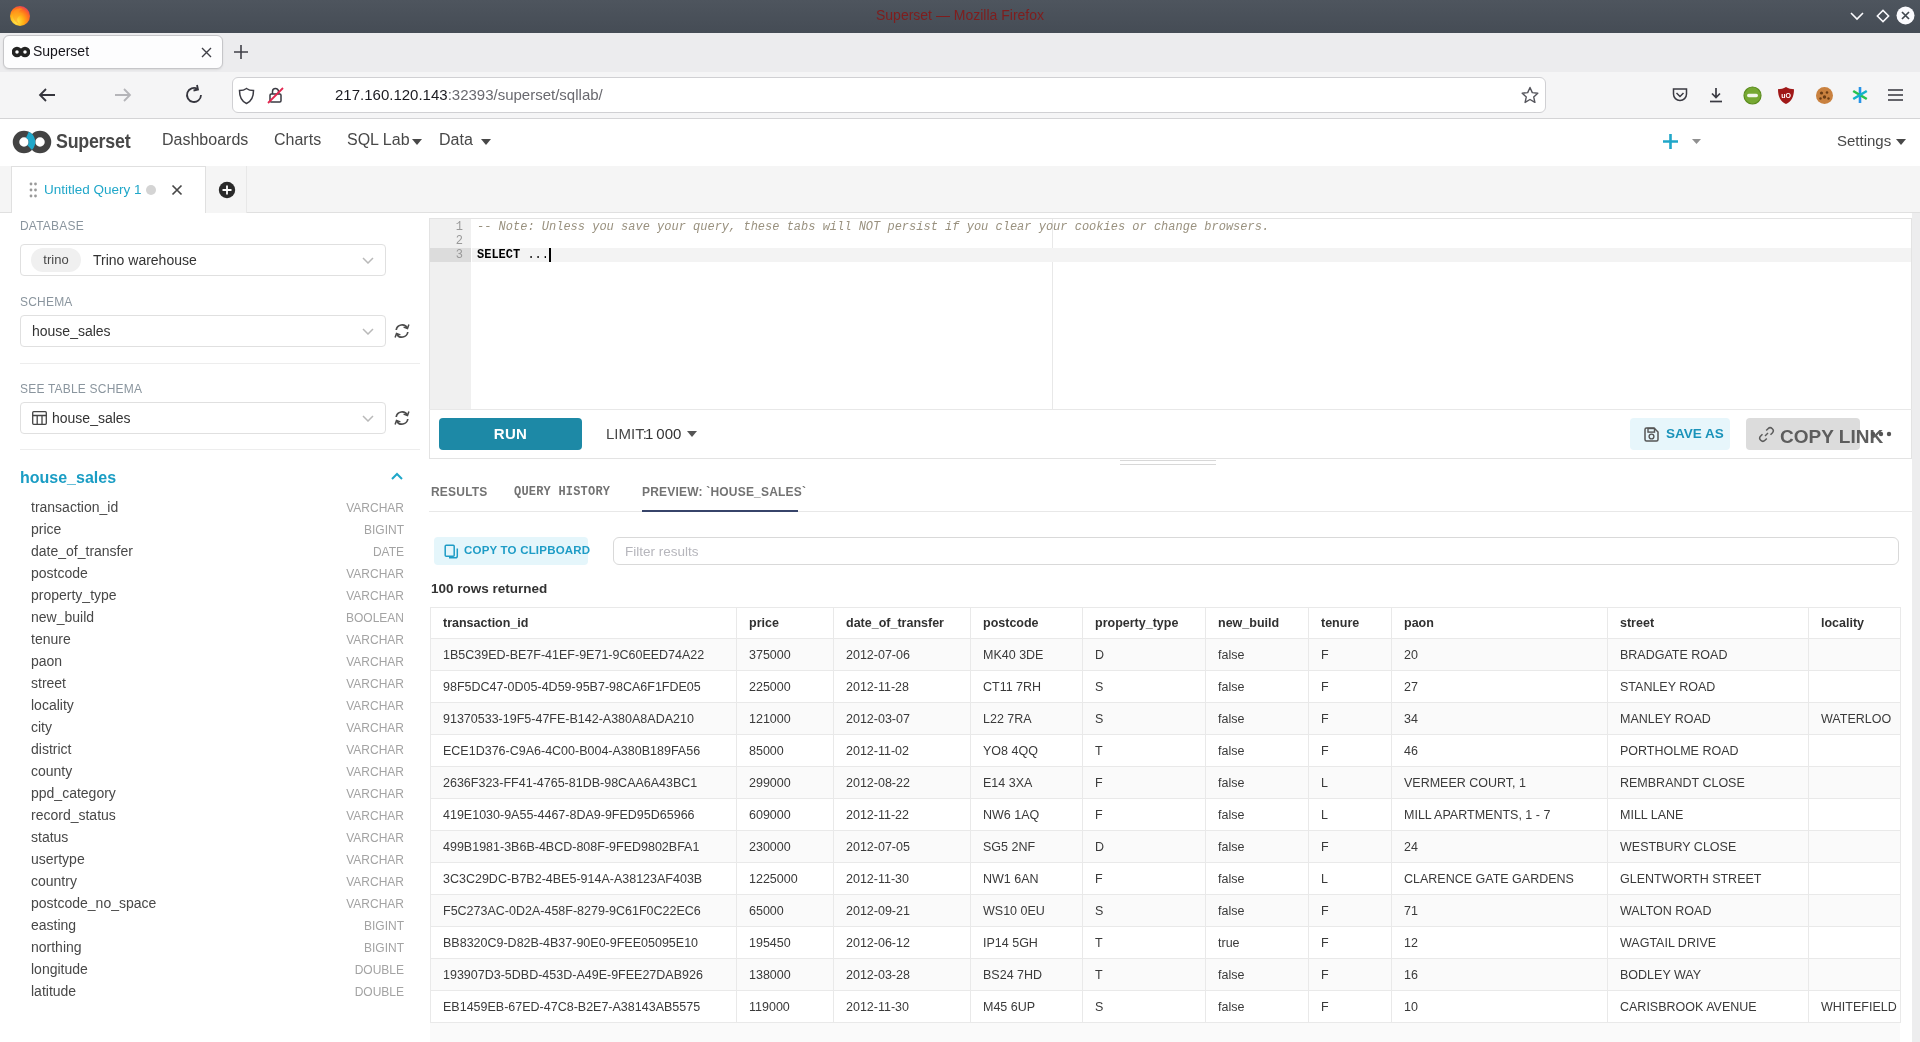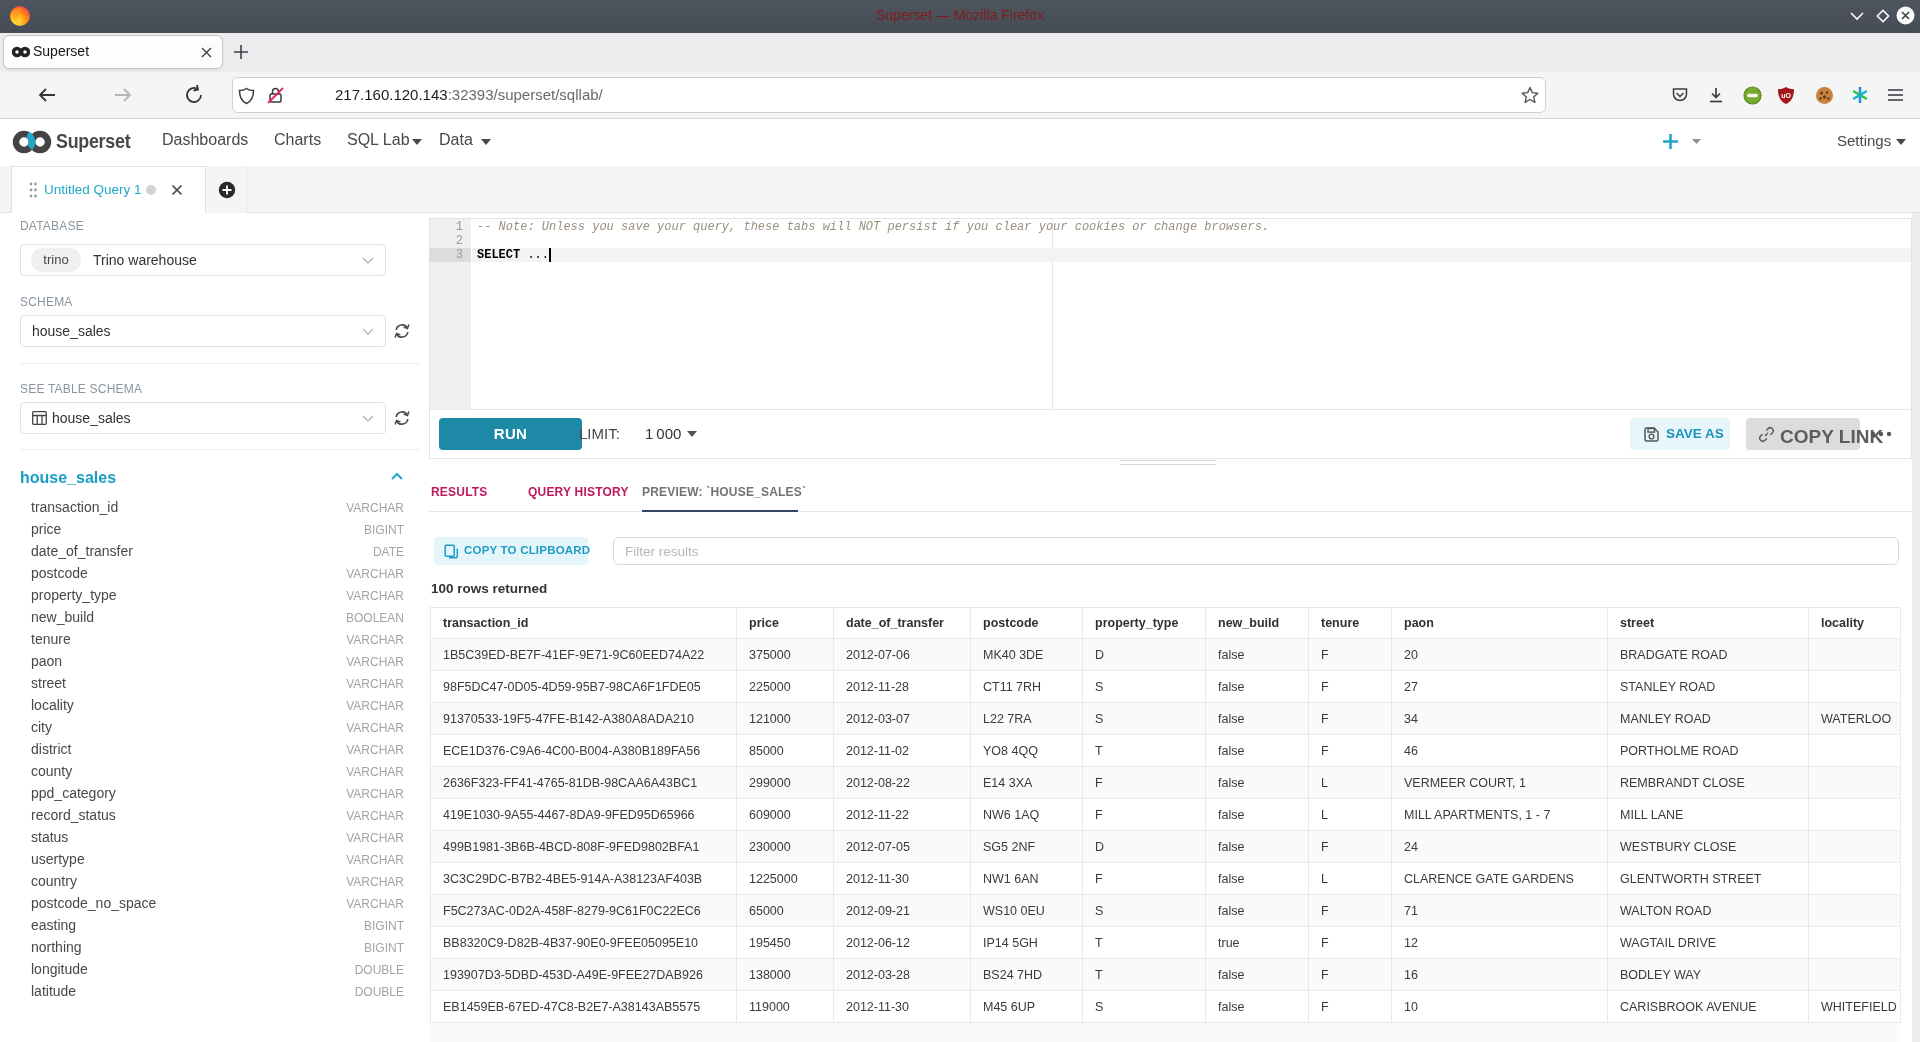--- a/index.html
+++ b/index.html
@@ -44,21 +44,21 @@
   #activeline { left:472px; top:248px; width:1439px; height:14px; background:#f3f3f3; }
   #agut { left:430px; top:248px; width:41px; height:14px; background:#dcdcdc; }
   .code { font-family:"Liberation Mono",monospace; font-size:12px; white-space:pre; }
 
   
   #runbtn { left:439px; top:418px; width:143px; height:32px; background:#1d89a6; border-radius:4px; color:#fff; font-weight:bold; font-size:15px; text-align:center; line-height:32px; letter-spacing:0.3px; }
   #saveas { left:1630px; top:418px; width:100px; height:32px; background:#e7f6fb; border-radius:4px; }
   #copylink { left:1746px; top:418px; width:114px; height:32px; background:#dcdcdc; border-radius:4px; }
 
   
-  .stab { top:485px; font-size:12px; font-weight:600; color:#be185d; letter-spacing:0.2px; }
+  .stab { top:485px; font-size:12px; font-weight:600; color:#737373; letter-spacing:0.2px; }
   #inkbar { left:642px; top:510px; width:156px; height:2px; background:#37446a; }
   #stabline { left:429px; top:511px; width:1483px; height:1px; background:#e8e8e8; }
   #copyclip { left:434px; top:537px; width:154px; height:28px; background:#e5f6fb; border-radius:4px; }
   #filter { left:613px; top:537px; width:1286px; height:28px; border:1px solid #d9d9d9; border-radius:6px; background:#fff; }
   #rowsret { left:431px; top:581px; font-size:13.5px; font-weight:600; color:#333; }
 
   
   table#res { position:absolute; left:430px; top:607px; border-collapse:collapse; table-layout:fixed; font-size:12.5px; color:#3a3a3a; }
   #res th, #res td { border:1px solid #e9e9e9; padding:0 0 0 12px; height:32px; font-weight:normal; text-align:left; overflow:hidden; white-space:nowrap; }
   #res th { font-weight:bold; color:#313131; font-size:12.5px; height:31px; }
@@ -158,32 +158,32 @@
 <div class="abs" id="agut"></div>
 <div class="abs lnum" style="top:220px;">1</div>
 <div class="abs lnum" style="top:234px;">2</div>
 <div class="abs lnum" style="top:248px;">3</div>
 <div class="abs code" style="left:477px; top:220px; color:#99917f; font-style:italic;">-- Note: Unless you save your query, these tabs will NOT persist if you clear your cookies or change browsers.</div>
 <div class="abs code" style="left:477px; top:248px;"><b>SELECT</b> ...</div>
 <div class="abs" style="left:549px; top:248px; width:1.5px; height:14px; background:#000;"></div>
 <div class="abs" style="left:429px; top:409px; width:1483px; height:1px; background:#e8e8e8;"></div>
 
 <div class="abs" id="runbtn">RUN</div>
-<div class="abs" style="left:579px; top:425px; font-size:15px; color:#484848;">LIMIT:</div>
+<div class="abs" style="left:606px; top:425px; font-size:15px; color:#484848;">LIMIT:</div>
 <div class="abs" style="left:645px; top:425px; font-size:15px; color:#333;">1 000</div>
 <div class="abs" id="saveas"></div>
 <div class="abs" style="left:1666px; top:426px; font-size:13.5px; font-weight:600; color:#1a93ba;">SAVE AS</div>
 <div class="abs" id="copylink"></div>
 <div class="abs" style="left:1780px; top:426px; font-size:19px; font-weight:600; color:#5d5d5d;">COPY LINK</div>
 
 <div class="abs" style="left:1120px; top:460px; width:96px; height:1px; background:#d8d8d8;"></div>
 <div class="abs" style="left:1120px; top:464px; width:96px; height:1px; background:#d8d8d8;"></div>
 
 <div class="abs stab" style="left:431px;">RESULTS</div>
-<div class="abs stab" style="left:528px;">QUERY HISTORY</div>
+<div class="abs stab" style="left:514px;font-family:Liberation Mono, monospace;">QUERY HISTORY</div>
 <div class="abs stab" style="left:642px; color:#737373; font-weight:700;">PREVIEW: `HOUSE_SALES`</div>
 <div class="abs" id="stabline"></div>
 <div class="abs" id="inkbar"></div>
 
 <div class="abs" id="copyclip"></div>
 <div class="abs" style="left:464px; top:544px; font-size:11.5px; font-weight:600; color:#1e9cc6; letter-spacing:0.2px;">COPY TO CLIPBOARD</div>
 <div class="abs" id="filter"></div>
 <div class="abs" style="left:625px; top:544px; font-size:13.5px; color:#b6b6bc;">Filter results</div>
 <div class="abs" id="rowsret">100 rows returned</div>
 

